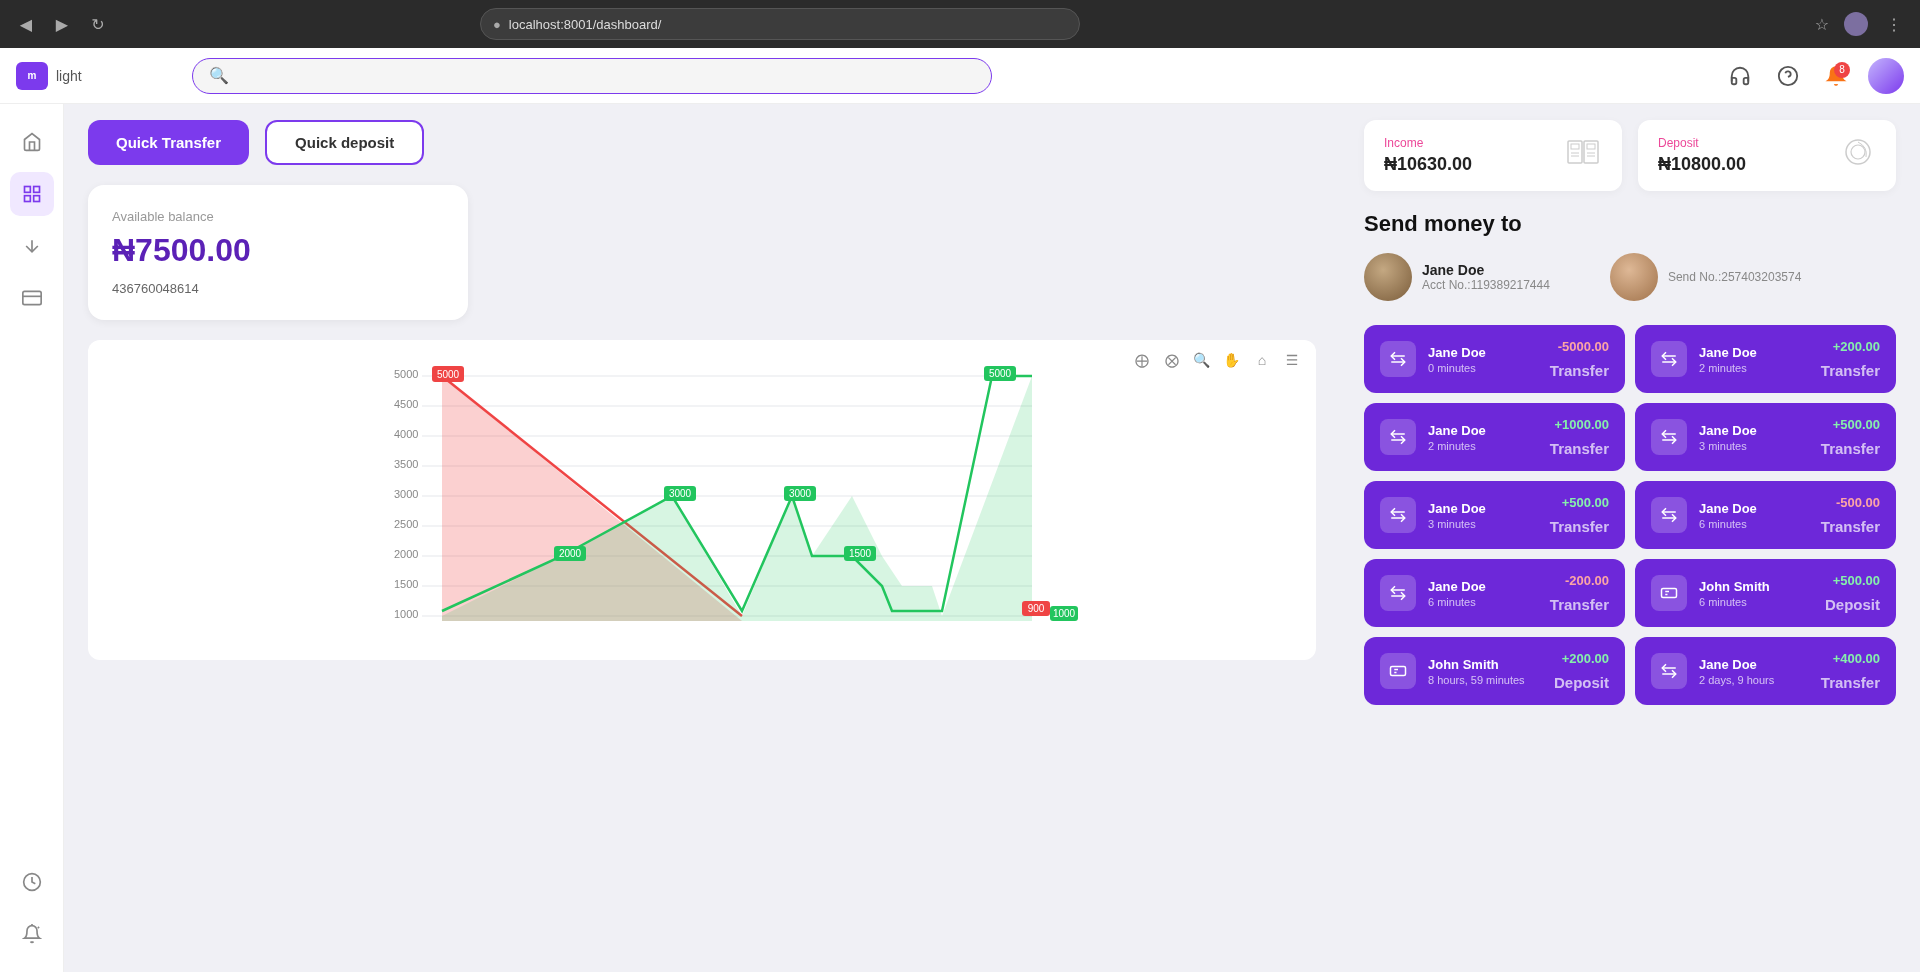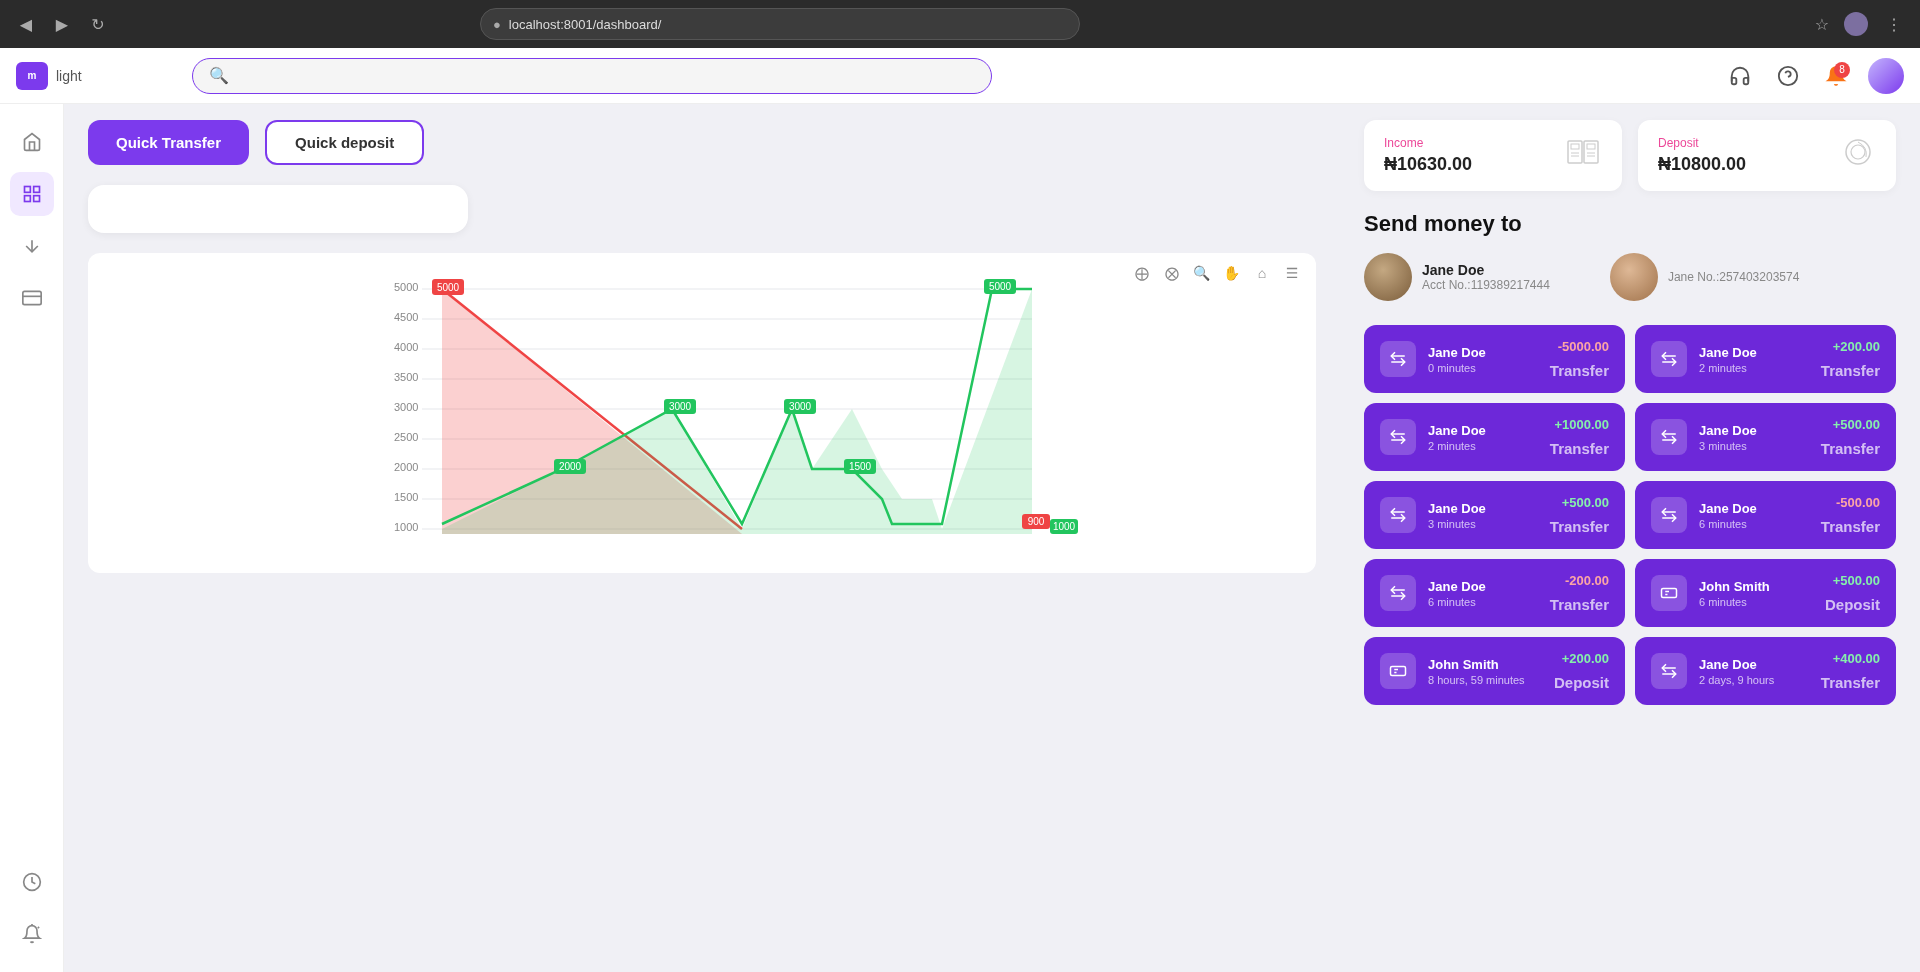--- a/index.html
+++ b/index.html
@@ -432,20 +432,25 @@
     <div class="content-area">
 
       <div class="left-panel">
 
         <div class="quick-buttons">
           <button class="btn-quick-transfer">Quick Transfer</button>
           <button class="btn-quick-deposit">Quick deposit</button>
         </div>
 
         <div class="balance-card">
+          <div class="balance-left">
+            <div class="balance-label">Available balance</div>
+            <div class="balance-amount">₦7500.00</div>
+            <div class="balance-account">436760048614</div>
+          </div>
         </div>
 
         <div class="chart-area">
           <div class="chart-toolbar">
             <button class="chart-tool-btn">⨁</button>
             <button class="chart-tool-btn">⨂</button>
             <button class="chart-tool-btn">🔍</button>
             <button class="chart-tool-btn">✋</button>
             <button class="chart-tool-btn">⌂</button>
             <button class="chart-tool-btn">☰</button>
@@ -550,21 +555,21 @@
             <div>
               <div class="send-name">Jane Doe</div>
               <div class="send-acct">Acct No.:119389217444</div>
             </div>
           </div>
           <div class="send-person" style="margin-left:40px;">
             <div class="send-avatar" style="background:linear-gradient(135deg,#c4a882,#9c7a52);">
               <div style="width:100%;height:100%;background:radial-gradient(circle at 40% 35%, #deb896, #a0724a);"></div>
             </div>
             <div>
-              <div class="send-acct">Jane No.:257403203574</div>
+              <div class="send-acct">Send No.:257403203574</div>
             </div>
           </div>
         </div>
 
         <div class="transactions-grid">
 
           <div class="txn-card">
             <div class="txn-icon">
               <svg width="18" height="18" viewBox="0 0 24 24" fill="none" stroke="white" stroke-width="2">
                 <path d="M8 3l-5 5 5 5M16 21l5-5-5-5"></path>

